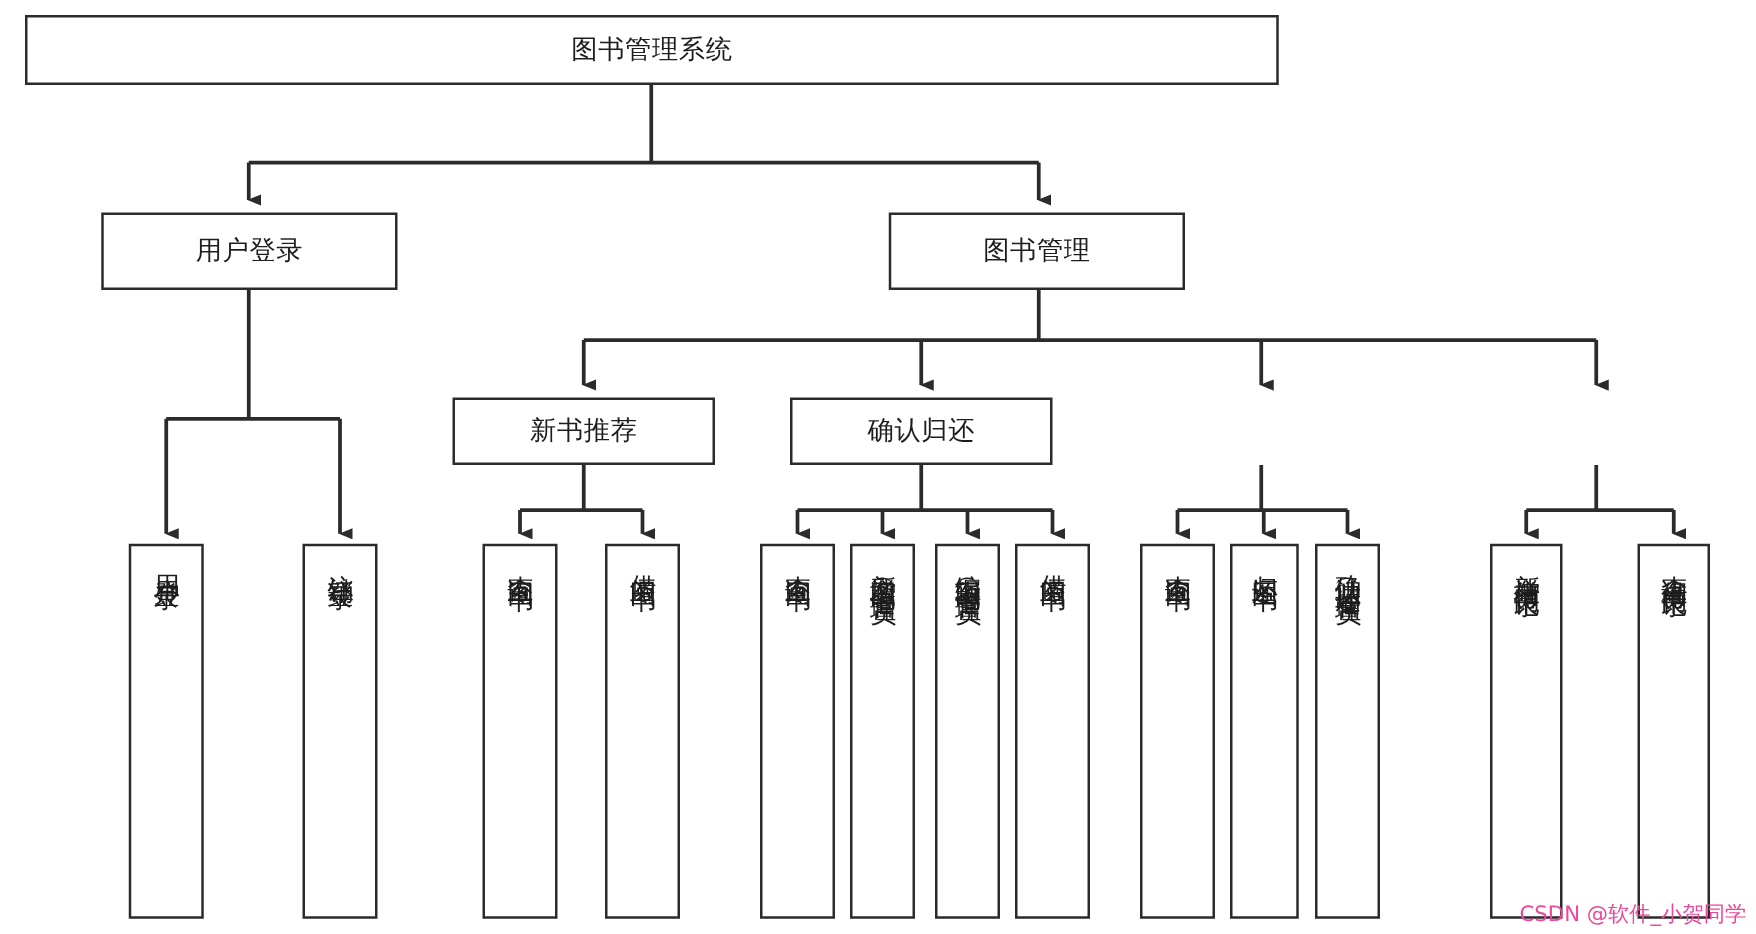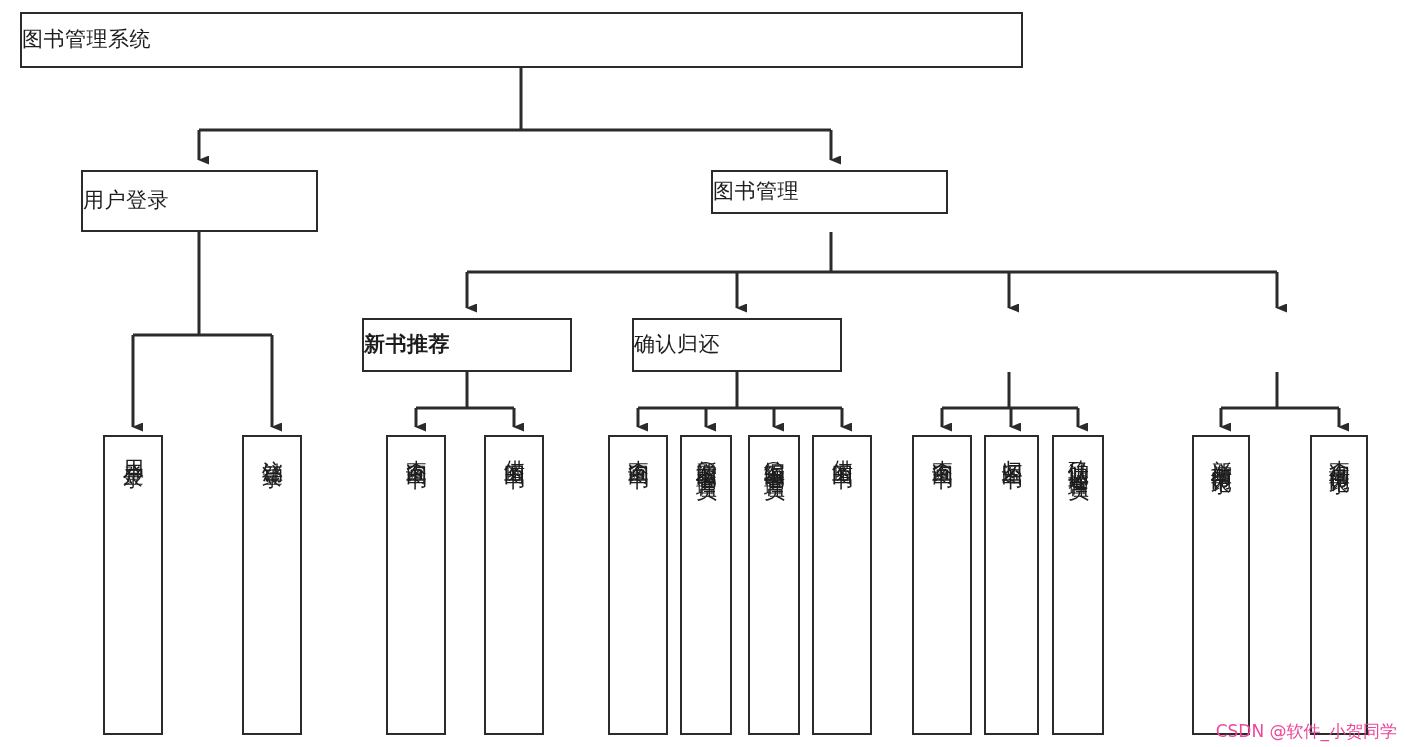--- a/index.html
+++ b/index.html
@@ -26,20 +26,21 @@
     height: 747px;
     pointer-events: none;
   }
   .node {
     position: absolute;
     box-sizing: border-box;
     background: #ffffff;
     border: 2px solid #2b2b2b;
     display: flex;
     align-items: center;
+    justify-content: center;
     z-index: 3;
   }
   .node-label {
     font-size: 21px;
     color: #1d1d1d;
     line-height: 1.12;
     letter-spacing: 0.5px;
     white-space: nowrap;
   }
   .node.leaf {
@@ -125,25 +126,25 @@
     </g>
   </svg>
 
   <div class="node" style="left:20px; top:12px; width:1003px; height:56px;">
     <span class="node-label">图书管理系统</span>
   </div>
 
   <div class="node" style="left:81px; top:170px; width:237px; height:62px;">
     <span class="node-label">用户登录</span>
   </div>
-  <div class="node" style="left:711px; top:170px; width:237px; height:44px;">
+  <div class="node" style="left:711px; top:170px; width:237px; height:62px;">
     <span class="node-label">图书管理</span>
   </div>
 
-  <div class="node" style="left:362px; top:318px; width:210px; height:54px;font-weight:bold;">
+  <div class="node" style="left:362px; top:318px; width:210px; height:54px;">
     <span class="node-label">新书推荐</span>
   </div>
   <div class="node" style="left:632px; top:318px; width:210px; height:54px;">
     <span class="node-label">确认归还</span>
   </div>
 
   <div class="node leaf" style="left:103px; top:435px; width:60px; height:300px;">
     <span class="node-label">用户登录</span>
   </div>
   <div class="node leaf" style="left:242px; top:435px; width:60px; height:300px;">

